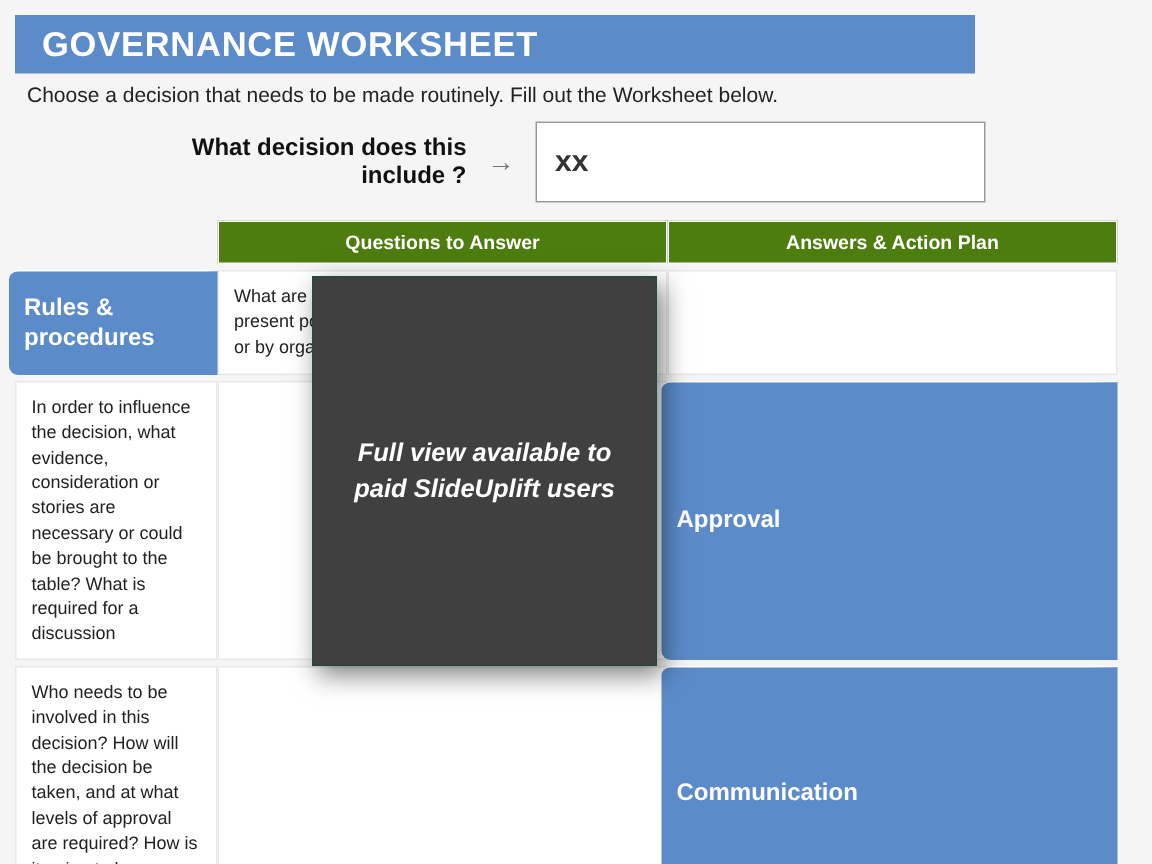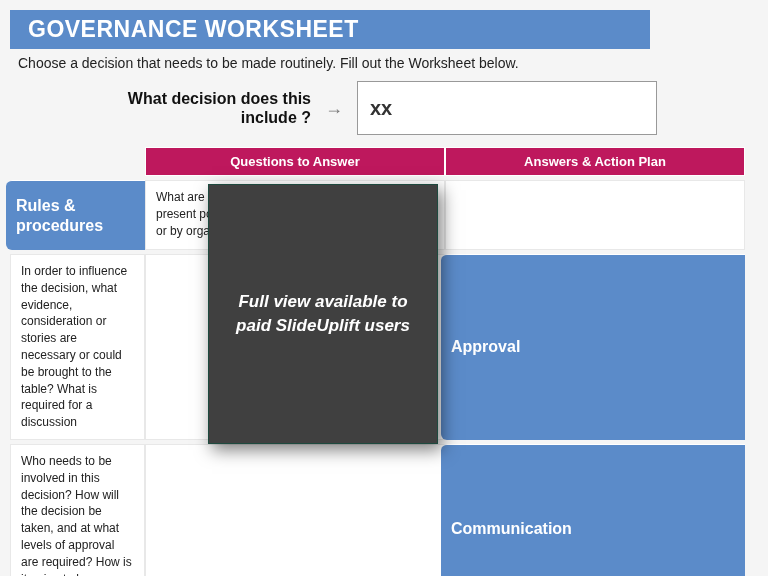--- a/index.html
+++ b/index.html
@@ -58,21 +58,21 @@
     align-items: center;
   }
   .worksheet {
     display: grid;
     grid-template-columns: 135px 300px 300px;
     margin-left: 10px;
     gap: 0;
   }
   .head-blank { }
   .head-cell {
-    background: #be185d;
+    background: #4d7c0f;
     color: #fff;
     font-size: 13px;
     font-weight: 700;
     text-align: center;
     padding: 6px 4px;
     border: 1px solid #fff;
   }
   .row-label {
     background: #5b8bc9;
     color: #fff;

